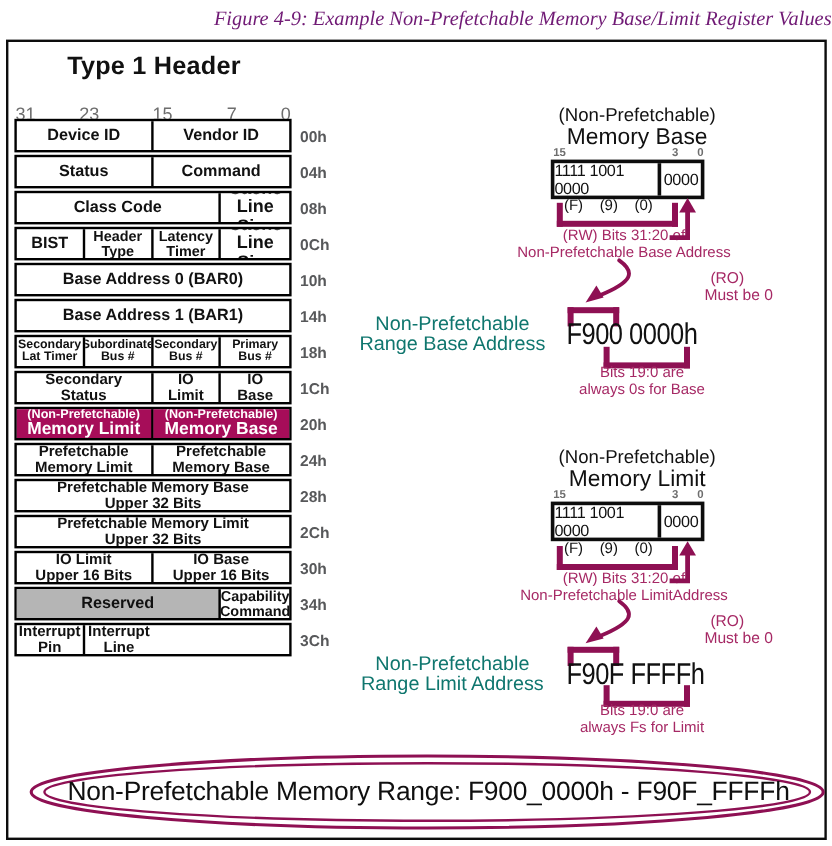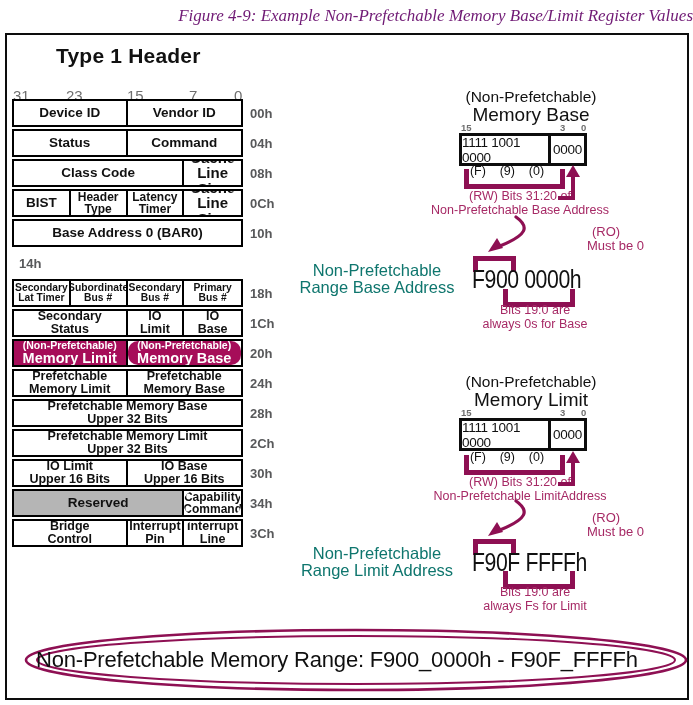--- a/index.html
+++ b/index.html
@@ -20,21 +20,21 @@
   #t1h{left:56px;top:44px;font-size:21px;font-weight:bold;letter-spacing:.2px;}
 
   
   .bitlab{top:87px;font-size:15px;font-weight:normal;color:#6e6e6e;}
   #htable{left:12px;top:99px;width:280px;}
   .trow{display:flex;align-items:stretch;height:28px;margin-bottom:2px;}
   .cells{display:flex;width:231px;border:2px solid #000;box-sizing:border-box;background:#fff;}
   .cell{box-sizing:border-box;border-right:2px solid #000;display:flex;flex-direction:column;
         justify-content:center;align-items:center;text-align:center;font-weight:bold;
         line-height:1.02;white-space:pre-line;overflow:hidden;}
-  .cell:last-child{border-right:none;border-radius:10px;}
+  .cell:last-child{border-right:none;}
   .w1{width:25%}.w2{width:50%}.w3{width:75%}.w4{width:100%}
   .f14{font-size:13.5px}.f13{font-size:12.5px}.f12{font-size:12px}.f11{font-size:15px}.f10{font-size:10.3px}
   .gray{background:#b5b5b5;}
   .hl{background:var(--hl);color:#fff;}
   .hl .l1{font-size:10.5px;font-weight:bold;line-height:1.05;}
   .hl .l2{font-size:14.5px;font-weight:bold;line-height:1.05;}
   .off{width:42px;display:flex;align-items:center;padding-left:7px;
        font-size:13px;font-weight:bold;color:#57585a;}
 
   
@@ -47,21 +47,21 @@
   .fdig{width:88px;display:flex;justify-content:space-around;font-size:12.5px;}
   .brk-u{border-left:5px solid var(--acc);border-right:5px solid var(--acc);border-bottom:5px solid var(--acc);}
   .brk-n{border-left:5px solid var(--acc);border-right:5px solid var(--acc);border-top:5px solid var(--acc);}
   .rwnote{width:214px;text-align:center;font-size:12.5px;line-height:1.12;color:var(--acct);white-space:pre-line;}
   .ronote{font-size:13px;color:var(--acct);margin-top:48px;}
   .rangelab{width:178px;text-align:center;font-size:16.5px;line-height:1.0;white-space:pre-line;color:#0f766e;}
   .rangeval{font-size:25px;letter-spacing:-.5px;white-space:nowrap;transform:scaleX(.85);transform-origin:left;}
   .bitsnote{width:160px;text-align:center;font-size:12.5px;line-height:1.15;color:var(--acct);white-space:pre-line;}
 
   
-  #sumtext{left:36px;top:647px;width:622px;text-align:left;font-size:22px;letter-spacing:-.2px;color:#0f0f0f;}
+  #sumtext{left:36px;top:647px;width:622px;text-align:right;font-size:22px;letter-spacing:-.2px;color:#0f0f0f;}
 </style>
 </head>
 <body>
 
 <div id="stage">
 
   <div id="fig-title" class="abs">Figure 4-9: Example Non-Prefetchable Memory Base/Limit Register Values</div>
   <div id="frame" class="abs"></div>
 
   <div id="t1h" class="abs">Type 1 Header</div>
@@ -107,20 +107,23 @@
         </div>
       <div class="off">0Ch</div>
     </div>
     <div class="trow">
       <div class="cells">
           <div class="cell w4 f14">Base Address 0 (BAR0)</div>
         </div>
       <div class="off">10h</div>
     </div>
     <div class="trow">
+      <div class="cells">
+          <div class="cell w4 f14">Base Address 1 (BAR1)</div>
+        </div>
       <div class="off">14h</div>
     </div>
     <div class="trow">
       <div class="cells">
           <div class="cell w1 f10">Secondary
 Lat Timer</div>
           <div class="cell w1 f10">Subordinate
 Bus #</div>
           <div class="cell w1 f10">Secondary
 Bus #</div>
@@ -182,22 +185,20 @@
     <div class="trow">
       <div class="cells">
           <div class="cell w3 f14 gray">Reserved</div>
           <div class="cell w1 f12">Capability
 Command</div>
         </div>
       <div class="off">34h</div>
     </div>
     <div class="trow">
       <div class="cells">
-          <div class="cell w2 f13">Bridge
-Control</div>
           <div class="cell w1 f13">Interrupt
 Pin</div>
           <div class="cell w1 f13">Interrupt
 Line</div>
         </div>
       <div class="off">3Ch</div>
     </div>
   </div>
 
   <div class="abs regt1" style="left:426px;top:88px">(Non-Prefetchable)</div>

